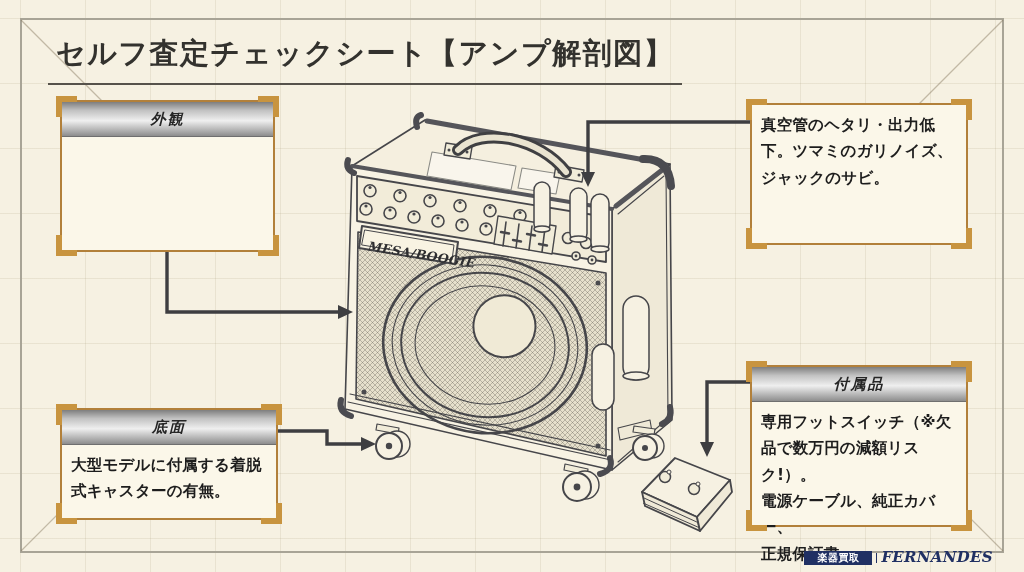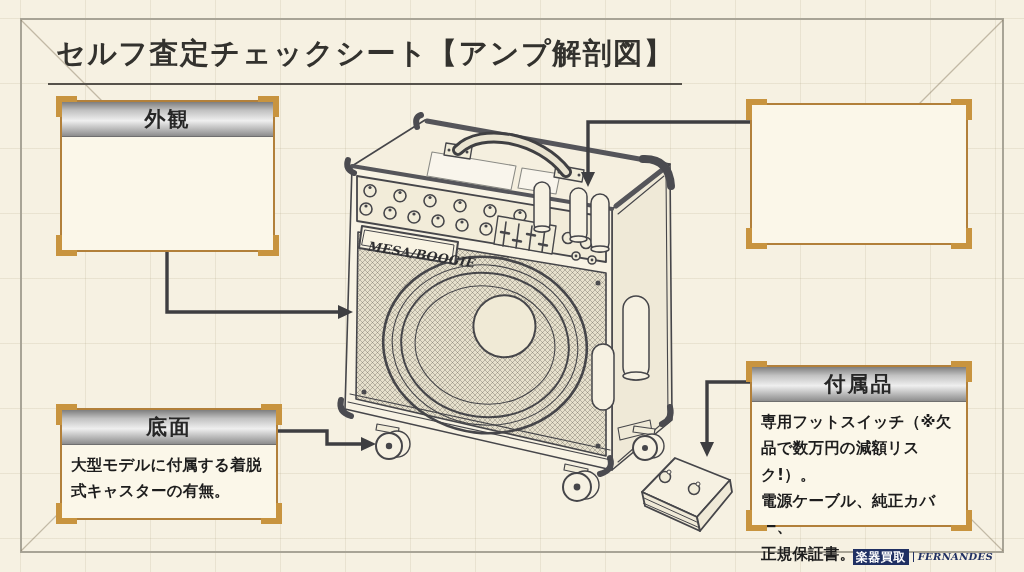--- a/index.html
+++ b/index.html
@@ -13,37 +13,38 @@
     font-family:"DejaVu Sans","Liberation Sans",sans-serif;color:#1f1f1f;
   }
   .frame{position:absolute;left:20px;top:18px;right:20px;bottom:19px;border:2px solid #a8a496;pointer-events:none;}
   .art{position:absolute;left:0;top:0;}
   .title-wrap{position:absolute;left:0;top:34px;width:100%;text-align:left;padding-left:48px;}
   .title{display:inline-block;margin:0;font-size:29px;font-weight:bold;letter-spacing:1.5px;color:#33322e;
          border-bottom:2px solid #56524b;padding:0 8px 9px 8px;}
   .callout{position:absolute;border:2px solid #b2803a;background:#fbf7e9;box-sizing:border-box;}
   .callout-header{
     height:34px;display:flex;align-items:center;justify-content:center;
-    font-size:21px;font-weight:bold;color:#262626;letter-spacing:2px;
+    font-size:15px;font-weight:bold;color:#262626;letter-spacing:2px;
     background:linear-gradient(180deg,#7e7e7e 0%,#c2c2c2 25%,#efefef 55%,#8d8d8d 100%);
     border-bottom:1px solid #6f6f6f;
+    font-style:italic;
   }
   .callout-body{
     padding:7px 9px 0 9px;font-size:15.5px;font-weight:700;line-height:1.7;
     color:#1d1d1d;white-space:pre-line;letter-spacing:0.2px;
   }
   .corner{position:absolute;width:15px;height:15px;z-index:3;}
   .corner.tl{left:-6px;top:-6px;border-top:6px solid #c8943f;border-left:6px solid #c8943f;}
   .corner.tr{right:-6px;top:-6px;border-top:6px solid #c8943f;border-right:6px solid #c8943f;}
   .corner.bl{left:-6px;bottom:-6px;border-bottom:6px solid #c8943f;border-left:6px solid #c8943f;}
   .corner.br{right:-6px;bottom:-6px;border-bottom:6px solid #c8943f;border-right:6px solid #c8943f;}
   .logo{position:absolute;right:31px;bottom:7px;display:flex;align-items:center;gap:4px;}
-  .logo-jp{background:#203063;color:#ffffff;font-size:12px;font-weight:bold;padding:2px 3px;letter-spacing:0.5px;line-height:1;}
+  .logo-jp{background:#203063;color:#ffffff;font-size:10px;font-weight:bold;padding:2px 13px;letter-spacing:0.5px;line-height:1;}
   .logo-sep{width:1px;height:10px;background:#203063;}
-  .logo-en{color:#203063;font-family:"DejaVu Serif","Liberation Serif",serif;font-style:italic;font-weight:bold;font-size:10px;letter-spacing:0.3px;line-height:1;}
+  .logo-en{color:#203063;font-family:"DejaVu Serif","Liberation Serif",serif;font-style:italic;font-weight:bold;font-size:15px;letter-spacing:0.3px;line-height:1;}
 </style>
 </head>
 <body>
 
 <div class="canvas">
 
   <div class="frame"></div>
 
   <svg class="art" width="1024" height="572" viewBox="0 0 1024 572">
     <defs>
@@ -278,20 +279,23 @@
     <span class="corner bl"></span>
     <span class="corner br"></span>
     <div class="callout-header">外観</div>
   </div>
 
   <div class="callout" style="left:750px;top:103px;width:218px;height:142px;">
     <span class="corner tl"></span>
     <span class="corner tr"></span>
     <span class="corner bl"></span>
     <span class="corner br"></span>
+    <div class="callout-body">真空管のヘタリ・出力低
+下。ツマミのガリノイズ、
+ジャックのサビ。</div>
   </div>
 
   <div class="callout" style="left:60px;top:408px;width:218px;height:112px;">
     <span class="corner tl"></span>
     <span class="corner tr"></span>
     <span class="corner bl"></span>
     <span class="corner br"></span>
     <div class="callout-header">底面</div>
     <div class="callout-body">大型モデルに付属する着脱
 式キャスターの有無。</div>

